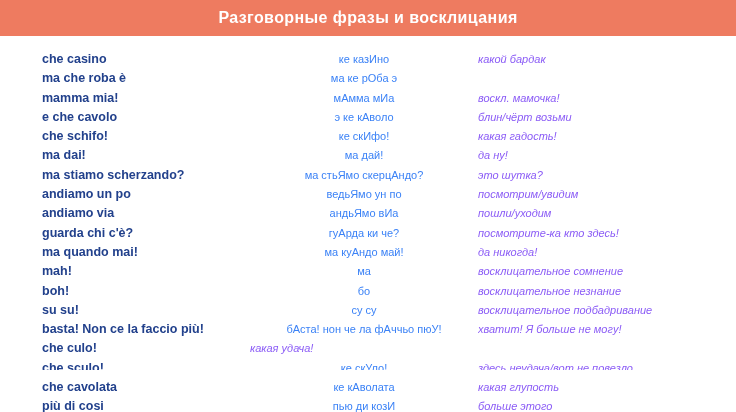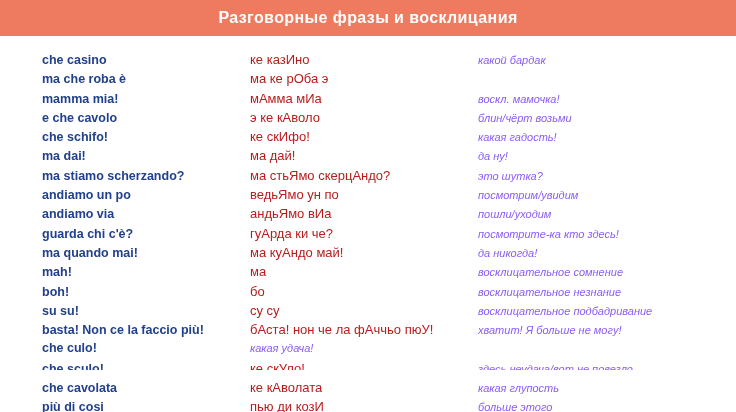--- a/index.html
+++ b/index.html
@@ -57,24 +57,25 @@
     flex: 0 0 208px;
     color: #22418c;
     font-weight: bold;
     font-size: 12.5px;
     white-space: nowrap;
     overflow: hidden;
   }
   .col-tr {
     width: 228px;
     flex: 0 0 228px;
-    color: #b91c1c;
-    font-size: 13px;
+    color: #3b82f6;
+    font-size: 11px;
     white-space: nowrap;
     overflow: hidden;
+    text-align: center;
   }
   .col-ru {
     flex: 1 1 auto;
     color: #8b5cf6;
     font-style: italic;
     font-size: 11px;
     white-space: nowrap;
     overflow: hidden;
   }
   .footer-accent {

